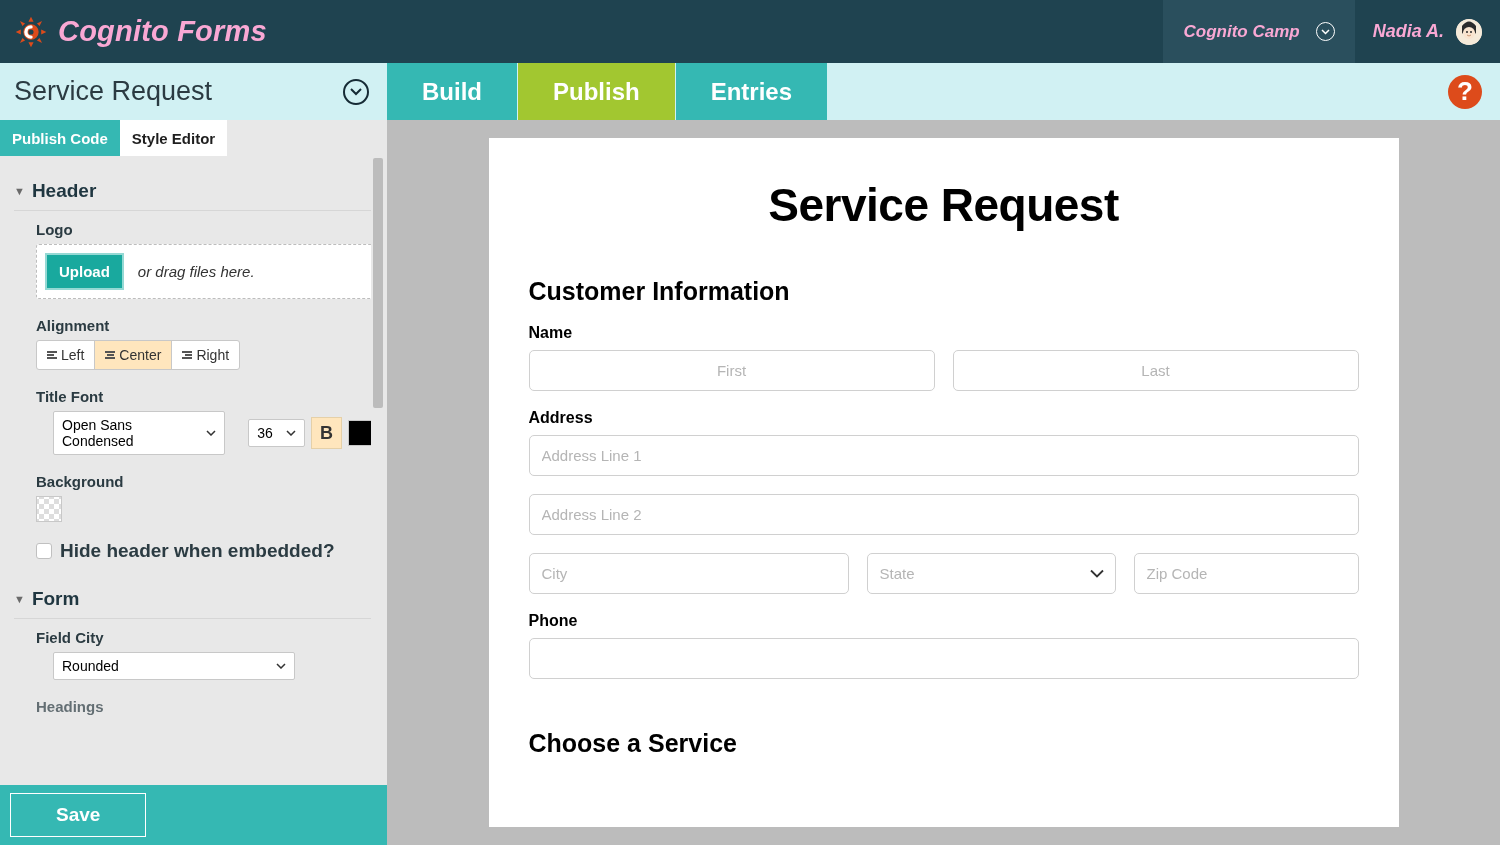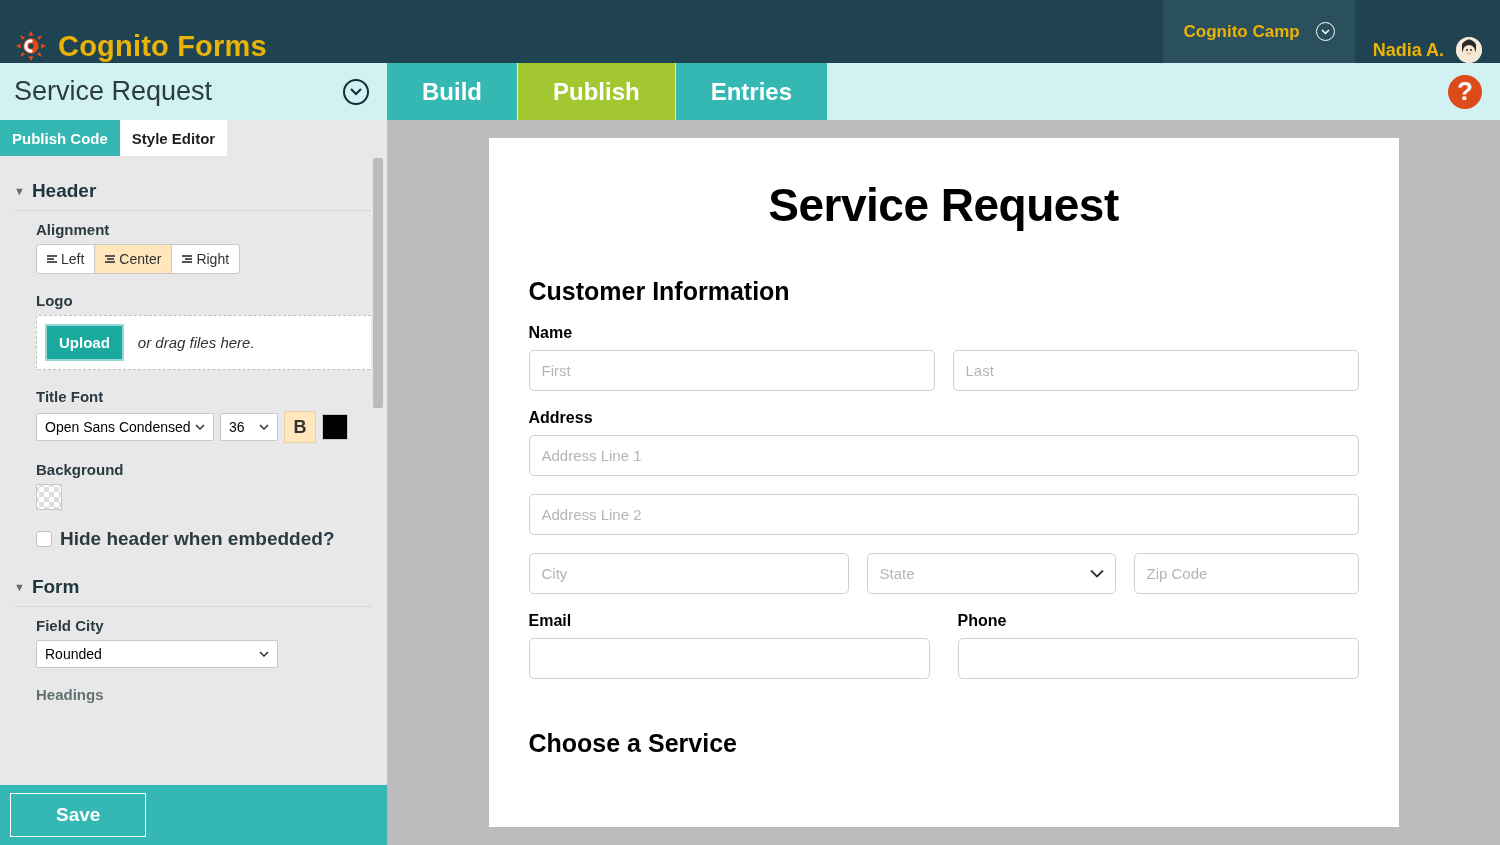--- a/index.html
+++ b/index.html
@@ -1,19 +1,19 @@
 <!DOCTYPE html>
 <html><head>
 <meta charset="utf-8">
 <style>
 * { margin: 0; padding: 0; box-sizing: border-box; }
 body { font-family: 'Segoe UI', Arial, sans-serif; background: #bcbcbc; overflow: hidden; width: 1500px; height: 845px; }
 
 
-.topbar { height: 63px; background: #1f4350; display: flex; align-items: flex-end; color: #eab308; }
+.topbar { height: 63px; background: #1f4350; display: flex; align-items: center; color: #f9a8d4; font-style: italic; }
 .logo-area { display: flex; align-items: center; padding-left: 14px; gap: 10px; }
 .cog-icon { width: 34px; height: 34px; }
 .brand { font-size: 29px; font-weight: 700; letter-spacing: 0.2px; }
 .topbar-spacer { flex: 1; }
 .org-dropdown { background: #2a4f5d; height: 63px; display: flex; align-items: center; padding: 0 20px; gap: 16px; font-size: 17px; font-weight: 600; cursor: pointer; }
 .user-area { display: flex; align-items: center; padding: 0 18px; gap: 12px; font-size: 18px; font-weight: 600; }
 .avatar { width: 26px; height: 26px; border-radius: 50%; background: #f0e5d9; display: flex; align-items: center; justify-content: center; overflow: hidden; }
 .chevron-circle { width: 19px; height: 19px; border: 1.5px solid #fff; border-radius: 50%; display: flex; align-items: center; justify-content: center; }
 
 
@@ -51,21 +51,21 @@
 .upload-hint { font-style: italic; color: #333; font-size: 15px; }
 
 .btn-group { display: flex; border: 1px solid #c8c8c8; border-radius: 3px; overflow: hidden; width: fit-content; background: #fff; }
 .btn-seg { padding: 6px 10px; font-size: 14px; color: #333; cursor: pointer; border-right: 1px solid #c8c8c8; display: flex; align-items: center; gap: 4px; }
 .btn-seg:last-child { border-right: none; }
 .btn-seg.active { background: #ffe6bd; }
 .align-bars { display: inline-flex; flex-direction: column; gap: 1.5px; }
 .align-bars span { width: 10px; height: 1.5px; background: #555; }
 
 .font-row { display: flex; gap: 6px; align-items: center; }
-.select-box { border: 1px solid #c8c8c8; background: #fff; padding: 5px 8px; font-size: 14px; display: flex; align-items: center; justify-content: space-between; cursor: pointer; border-radius: 2px; }
+.select-box { border: 1px solid #c8c8c8; background: #fff; padding: 5px 8px; font-size: 14px; display: flex; align-items: center; justify-content: space-between; cursor: pointer; border-radius: 2px; margin-left: 17px; }
 .select-box.font { width: 178px; }
 .select-box.size { width: 58px; }
 .bold-btn { width: 32px; height: 32px; background: #ffe6bd; border: 1px solid #e5d0a8; display: flex; align-items: center; justify-content: center; font-weight: 900; font-size: 18px; cursor: pointer; color: #333; }
 .color-swatch { width: 26px; height: 26px; background: #000; border: 1px solid #c8c8c8; cursor: pointer; }
 .color-swatch.checker { background: repeating-conic-gradient(#ddd 0% 25%, #fff 0% 50%) 50% / 10px 10px; }
 
 .checkbox-row { display: flex; align-items: center; gap: 8px; font-size: 19px; color: #2b3b42; font-weight: 600; }
 .checkbox { width: 16px; height: 16px; border: 1px solid #c0c0c0; background: #fff; border-radius: 3px; cursor: pointer; }
 
 .select-full { width: 242px; }
@@ -75,21 +75,21 @@
 
 
 .canvas-wrap { flex: 1; display: flex; justify-content: center; padding: 18px 0; overflow: hidden; }
 .canvas { width: 910px; background: #fff; padding: 40px 40px; overflow: hidden; }
 .canvas-title { text-align: center; font-size: 46px; font-weight: 800; color: #000; font-family: 'Arial Narrow', 'Segoe UI', sans-serif; margin-bottom: 45px; letter-spacing: -0.5px; }
 .canvas-section-heading { font-size: 25px; font-weight: 800; color: #000; margin-bottom: 18px; font-family: 'Arial Narrow', 'Segoe UI', sans-serif; }
 .form-label { font-size: 16px; font-weight: 700; color: #000; margin-bottom: 8px; }
 .form-row { display: flex; gap: 18px; margin-bottom: 18px; }
 .form-input { border: 1px solid #d0d0d0; border-radius: 5px; padding: 11px 12px; font-size: 15px; color: #333; background: #fff; }
 .form-input::placeholder { color: #b5b5b5; }
-.form-input.half { flex: 1; }
+.form-input.half { flex: 1; text-align: center; }
 .form-input.full { width: 100%; }
 .state-select { flex: 1; position: relative; }
 .state-select .form-input { width: 100%; padding-right: 35px; }
 .state-chevron { position: absolute; right: 12px; top: 50%; transform: translateY(-50%); pointer-events: none; }
 .w-city { flex: 0 0 320px; }
 .w-zip { flex: 0 0 150px; }
 .two-col { display: flex; gap: 28px; }
 .two-col > div { flex: 1; }
 </style>
 </head>
@@ -157,20 +157,28 @@
 
     <div class="sidebar-content">
 
       <div class="section">
         <div class="section-header">
           <span class="tri">▼</span>
           <span>Header</span>
         </div>
 
         <div class="field-group">
+          <div class="field-label">Logo</div>
+          <div class="upload-box">
+            <div class="upload-btn">Upload</div>
+            <div class="upload-hint">or drag files here.</div>
+          </div>
+        </div>
+
+        <div class="field-group">
           <div class="field-label">Alignment</div>
           <div class="btn-group">
             <div class="btn-seg">
               <span class="align-bars" style="align-items:flex-start;">
                   <span></span>
                   <span style="width:7px;"></span>
                   <span></span>
                 </span>
               <span>Left</span>
             </div>
@@ -183,28 +191,20 @@
               <span>Center</span>
             </div>
             <div class="btn-seg">
               <span class="align-bars" style="align-items:flex-end;">
                   <span></span>
                   <span style="width:7px;"></span>
                   <span></span>
                 </span>
               <span>Right</span>
             </div>
-          </div>
-        </div>
-
-        <div class="field-group">
-          <div class="field-label">Logo</div>
-          <div class="upload-box">
-            <div class="upload-btn">Upload</div>
-            <div class="upload-hint">or drag files here.</div>
           </div>
         </div>
 
         <div class="field-group">
           <div class="field-label">Title Font</div>
           <div class="font-row">
             <div class="select-box font">
               <span>Open Sans Condensed</span>
               <svg width="10" height="6">
                   <path d="M1 1 L5 5 L9 1" stroke="#333" stroke-width="1.5" fill="none"></path>
@@ -290,24 +290,20 @@
           <input class="form-input" placeholder="State" style="">
           <svg class="state-chevron" width="14" height="9">
               <path d="M1 1 L7 7 L13 1" stroke="#333" stroke-width="1.8" fill="none"></path>
             </svg>
         </div>
         <input class="form-input w-zip" placeholder="Zip Code" style="">
       </div>
 
       <div class="two-col" style="margin-bottom:50px;">
         <div>
-          <div class="form-label">Email</div>
-          <input class="form-input full" style="">
-        </div>
-        <div>
           <div class="form-label">Phone</div>
           <input class="form-input full" style="">
         </div>
       </div>
 
       <div class="canvas-section-heading">Choose a Service</div>
     </div>
   </div>
 
 </div>

